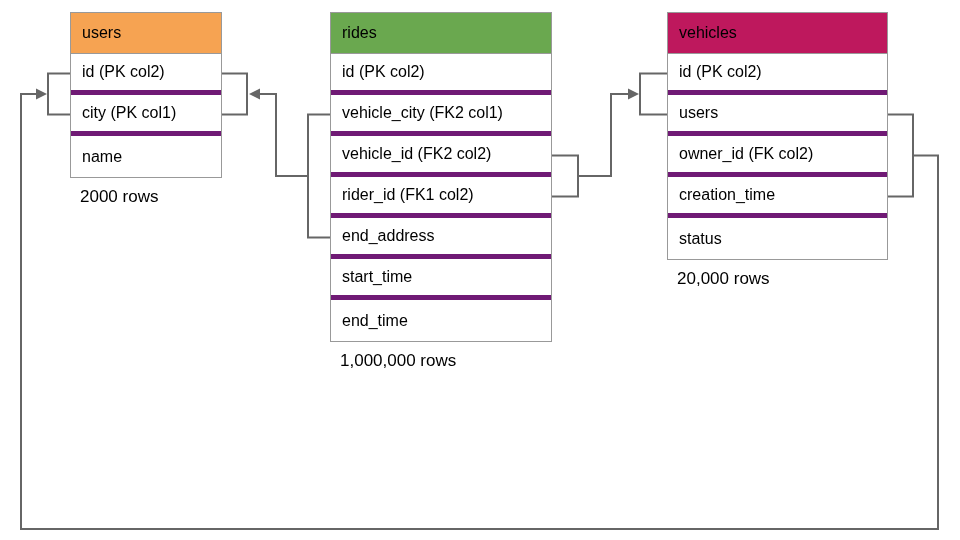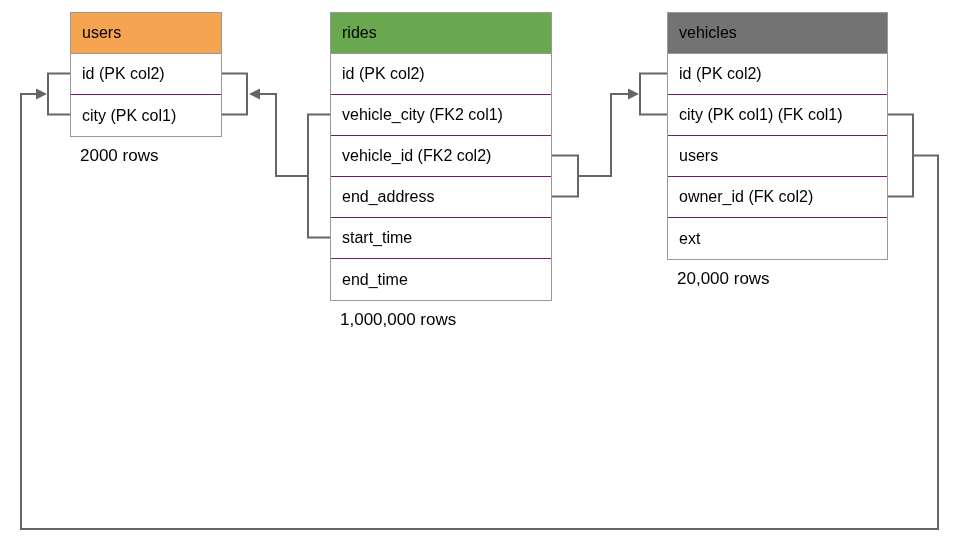--- a/index.html
+++ b/index.html
@@ -25,21 +25,21 @@
   }
   .rows .row {
     height: 41px;
     box-sizing: border-box;
     display: flex;
     align-items: center;
     padding-left: 11px;
     font-size: 16px;
     color: #000000;
     background: #ffffff;
-    border-bottom: 1px solid #701a75;
+    border-bottom: 5px solid #701a75;
     white-space: nowrap;
   }
   .rows .row:last-child { border-bottom: none; }
   .rowcount {
     margin-top: 9px;
     padding-left: 10px;
     font-size: 17px;
     color: #000000;
   }
   svg.connectors {
@@ -59,49 +59,51 @@
 <body>
 
 <div class="canvas">
 
   <div class="db-table" id="table-users">
     <div class="box">
       <div class="thead" style="background: rgb(246, 163, 82);">users</div>
       <div class="rows">
           <div class="row">id (PK col2)</div>
           <div class="row">city (PK col1)</div>
+          <div class="row">name</div>
         </div>
     </div>
     <div class="rowcount">2000 rows</div>
   </div>
 
   <div class="db-table" id="table-rides">
     <div class="box">
       <div class="thead" style="background: rgb(106, 168, 79);">rides</div>
       <div class="rows">
           <div class="row">id (PK col2)</div>
           <div class="row">vehicle_city (FK2 col1)</div>
           <div class="row">vehicle_id (FK2 col2)</div>
+          <div class="row">rider_id (FK1 col2)</div>
           <div class="row">end_address</div>
           <div class="row">start_time</div>
           <div class="row">end_time</div>
         </div>
     </div>
     <div class="rowcount">1,000,000 rows</div>
   </div>
 
   <div class="db-table" id="table-vehicles">
     <div class="box">
-      <div class="thead" style="background: #737373;">vehicles</div>
+      <div class="thead" style="background: #be185d;">vehicles</div>
       <div class="rows">
           <div class="row">id (PK col2)</div>
-          <div class="row">city (PK col1) (FK col1)</div>
           <div class="row">users</div>
           <div class="row">owner_id (FK col2)</div>
-          <div class="row">ext</div>
+          <div class="row">creation_time</div>
+          <div class="row">status</div>
         </div>
     </div>
     <div class="rowcount">20,000 rows</div>
   </div>
 
   <svg class="connectors" viewBox="0 0 960 540">
 
     <g>
       <path d="M222 73.5 H247 V114.5 H222"></path>
       <path d="M330 114.5 H308 V237.5 H330"></path>

